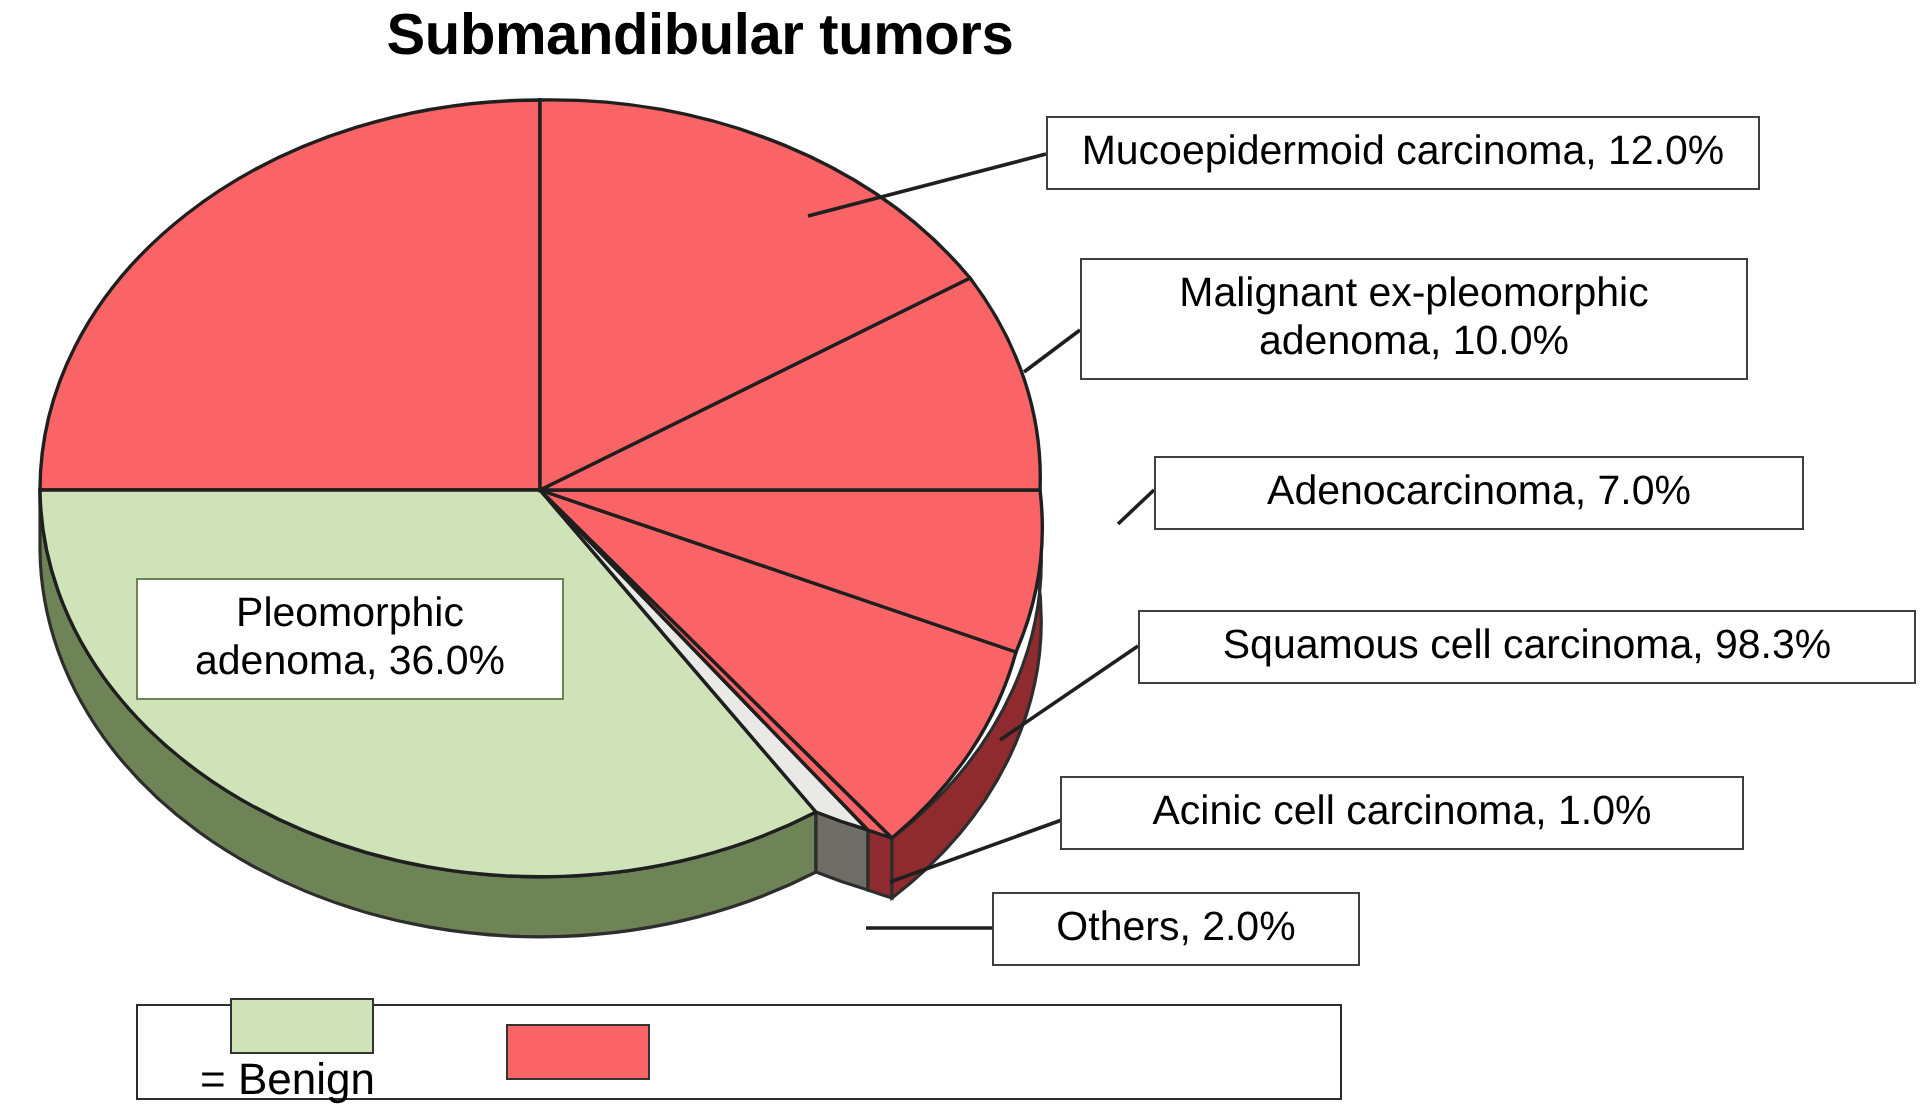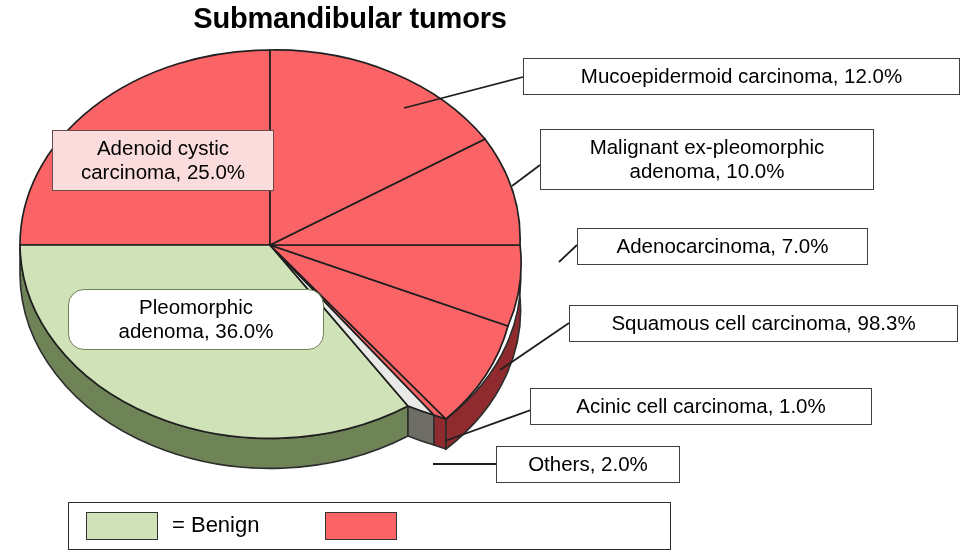--- a/index.html
+++ b/index.html
@@ -32,36 +32,36 @@
     line-height:1.16;
     padding:5px 8px 6px 8px;
     text-align:center;
     box-sizing:border-box;
     white-space:nowrap;
   }
   .callout.two-line{white-space:normal;}
   .callout.pink{background:#fbdcdc;border-color:#6b4a4a;}
   .callout.greenborder{border-color:#6f8456;}
 
-  #lbl-muco   {left:523px;top:58px; width:437px;}
+  #lbl-muco   {left:523px;top:58px; width:357px;}
   #lbl-caexpa {left:540px;top:129px;width:334px;}
-  #lbl-adeno  {left:577px;top:228px;width:291px;}
+  #lbl-adeno  {left:577px;top:228px;width:325px;}
   #lbl-squam  {left:569px;top:305px;width:389px;}
   #lbl-acinic {left:530px;top:388px;width:342px;}
   #lbl-others {left:496px;top:446px;width:184px;}
   #lbl-acc    {left:52px; top:130px;width:222px;}
-  #lbl-pa     {left:68px; top:289px;width:256px;border-radius:16px;}
+  #lbl-pa     {left:68px; top:289px;width:214px;}
 
   
   #legend{
     position:absolute;left:68px;top:502px;width:603px;height:48px;
     border:1.6px solid #2b2b2b;background:#fff;
     display:flex;align-items:center;box-sizing:border-box;
   }
-  .legend-entry{display:flex;align-items:flex-start;}
+  .legend-entry{display:flex;align-items:flex-end;flex-direction:column;}
   #legend-entry-benign{margin-left:17px;}
   #legend-entry-malignant{margin-left:66px;}
   .swatch{
     width:72px;height:28px;border:1.6px solid #333;box-sizing:border-box;
   }
   .legend-text{font-size:22px;color:#000;margin-left:14px;white-space:nowrap;}
 </style>
 </head>
 <body>
 
@@ -120,24 +120,20 @@
   </div>
 
   <div class="callout" id="lbl-adeno">Adenocarcinoma, 7.0%</div>
 
   <div class="callout" id="lbl-squam">Squamous cell carcinoma, 98.3%</div>
 
   <div class="callout" id="lbl-acinic">Acinic cell carcinoma, 1.0%</div>
 
   <div class="callout" id="lbl-others">Others, 2.0%</div>
 
-  <div class="callout pink two-line" id="lbl-acc">
-    <span>Adenoid cystic</span><br>
-    <span>carcinoma, 25.0%</span>
-  </div>
 
   <div class="callout greenborder two-line" id="lbl-pa">
     <span>Pleomorphic</span><br>
     <span>adenoma, 36.0%</span>
   </div>
 
   <div id="legend">
     <div class="legend-entry" id="legend-entry-benign">
       <div class="swatch" style="background: rgb(207, 226, 184);"></div>
       <div class="legend-text">= Benign</div>

